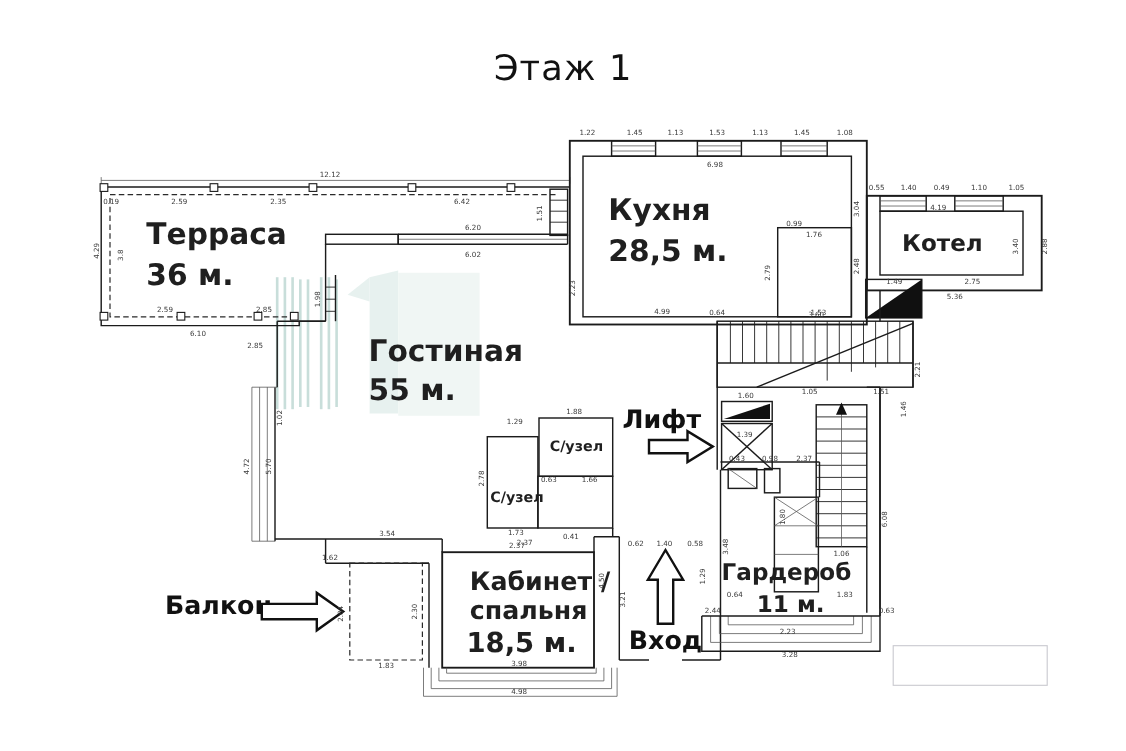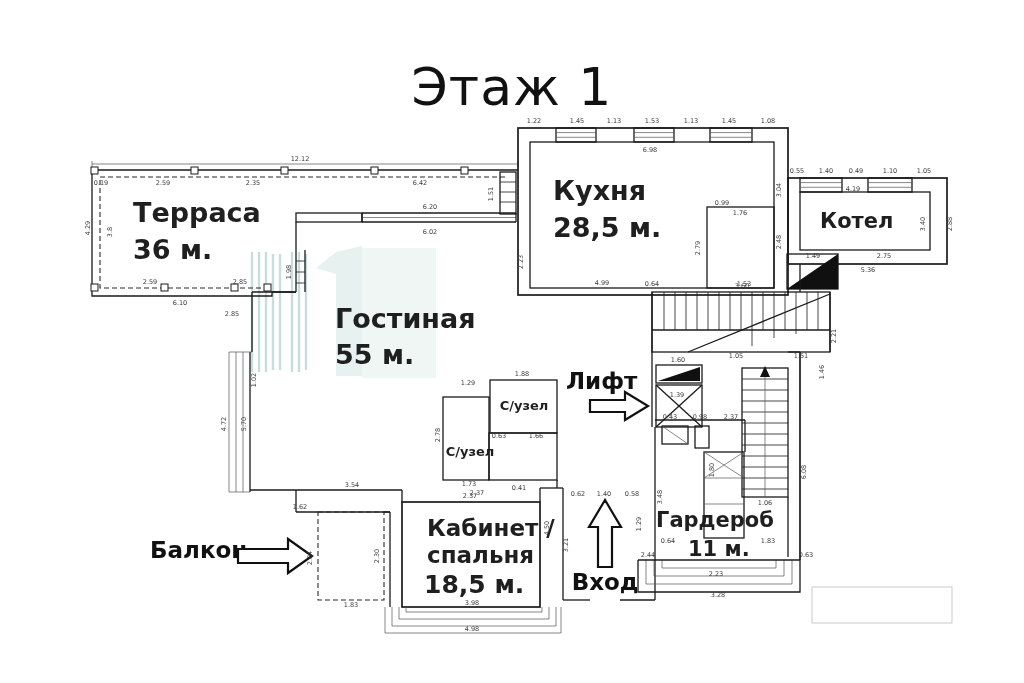--- a/index.html
+++ b/index.html
@@ -1,19 +1,19 @@
 <!DOCTYPE html>
 <html><head>
 <meta charset="utf-8">
 <style>
   html,body{margin:0;padding:0;background:#ffffff;}
   #page{position:relative;width:1024px;height:683px;background:#fff;overflow:hidden;
         font-family:"DejaVu Sans","Liberation Sans",sans-serif;}
   #title{position:absolute;top:22px;left:0;width:100%;text-align:center;
-         font-size:52px;font-weight:400;color:#111;letter-spacing:1px;}
+         font-size:32px;font-weight:400;color:#111;letter-spacing:1px;}
   svg{position:absolute;left:0;top:0;}
   .w  {stroke:#1b1b1b;stroke-width:1.3;fill:none;}
   .w2 {stroke:#1b1b1b;stroke-width:1.7;fill:none;}
   .thin{stroke:#555;stroke-width:.7;fill:none;}
   .dash{stroke:#2a2a2a;stroke-width:1.1;fill:none;stroke-dasharray:5 3;}
   .post{fill:#fff;stroke:#1b1b1b;stroke-width:1;}
   .tread{stroke:#1b1b1b;stroke-width:.8;fill:none;}
   .dim{font-size:6.5px;fill:#3a3a3a;text-anchor:middle;}
   .room-lg{font-size:27px;font-weight:700;fill:#1f1f1f;}
   .room-md{font-size:21px;font-weight:700;fill:#1f1f1f;}

